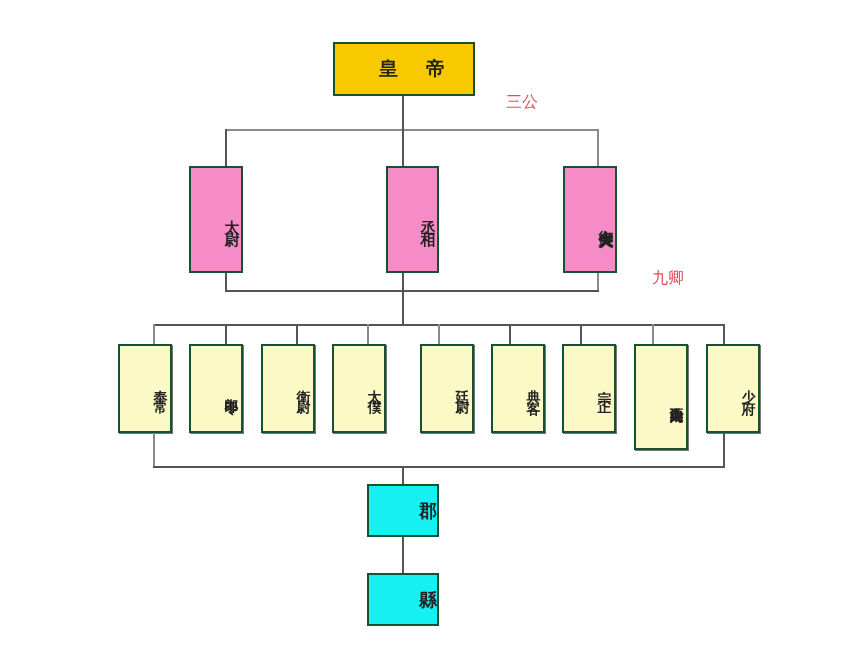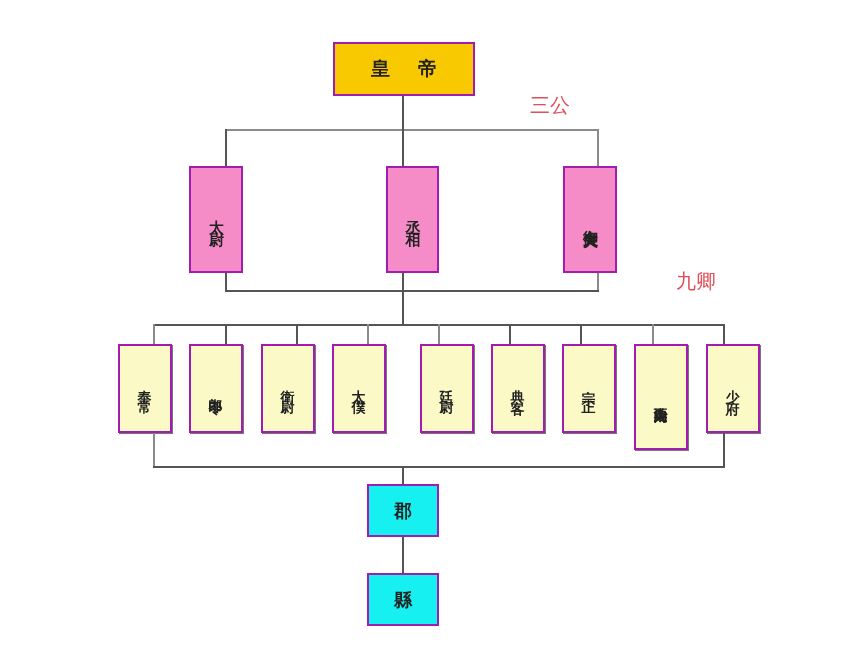--- a/index.html
+++ b/index.html
@@ -1,35 +1,35 @@
 <!DOCTYPE html>
 <html><head>
 <meta charset="utf-8">
 <style>
   html, body { margin:0; padding:0; background:#ffffff; }
   body { width:847px; height:666px; position:relative; overflow:hidden;
          font-family:"DejaVu Sans", sans-serif; }
   .line { position:absolute; background:#555; }
   .line.light { background:#8a8a8a; }
-  .box { position:absolute; box-sizing:border-box; border:2px solid #a21caf;
-         display:flex; align-items:center; justify-content:center;
+  .box { position:absolute; box-sizing:border-box; border:2px solid #14532d;
+         display:flex; align-items:center; justify-content:flex-end;
          color:#222; font-weight:bold; }
   .box .txt { writing-mode:vertical-rl; text-orientation:upright; letter-spacing:6px; font-size:15px; }
   .box.emperor { background:#F8C800; }
   .box.emperor .txt { writing-mode:horizontal-tb; letter-spacing:28px; font-size:19px; margin-left:28px; }
   .box.pink { background:#F58CC8; }
   .box.pink .txt { letter-spacing:12px; font-size:15px; }
   .box.pink.four .txt { letter-spacing:1px; }
   .box.yellow { background:#FBFAC6; box-shadow:1px 1px 0 #777; }
   .box.yellow .txt { font-size:14px; letter-spacing:10px; }
   .box.yellow.three .txt { letter-spacing:2px; }
   .box.yellow.four .txt { letter-spacing:0px; }
   .box.cyan { background:#16F0F0; }
   .box.cyan .txt { writing-mode:horizontal-tb; font-size:18px; letter-spacing:0; }
-  .label { position:absolute; color:#E0505A; font-size:20px;margin-left:24px; }
+  .label { position:absolute; color:#E0505A; font-size:16px; }
 </style>
 </head>
 <body>
 
 <div class="box emperor" style="left:333px;top:42px;width:142px;height:54px;">
   <span class="txt">皇帝</span>
 </div>
 <div class="line" style="left:402px;top:96px;width:2px;height:34px;"></div>
 <span class="label" style="left:506px;top:92px;">三公</span>
 

